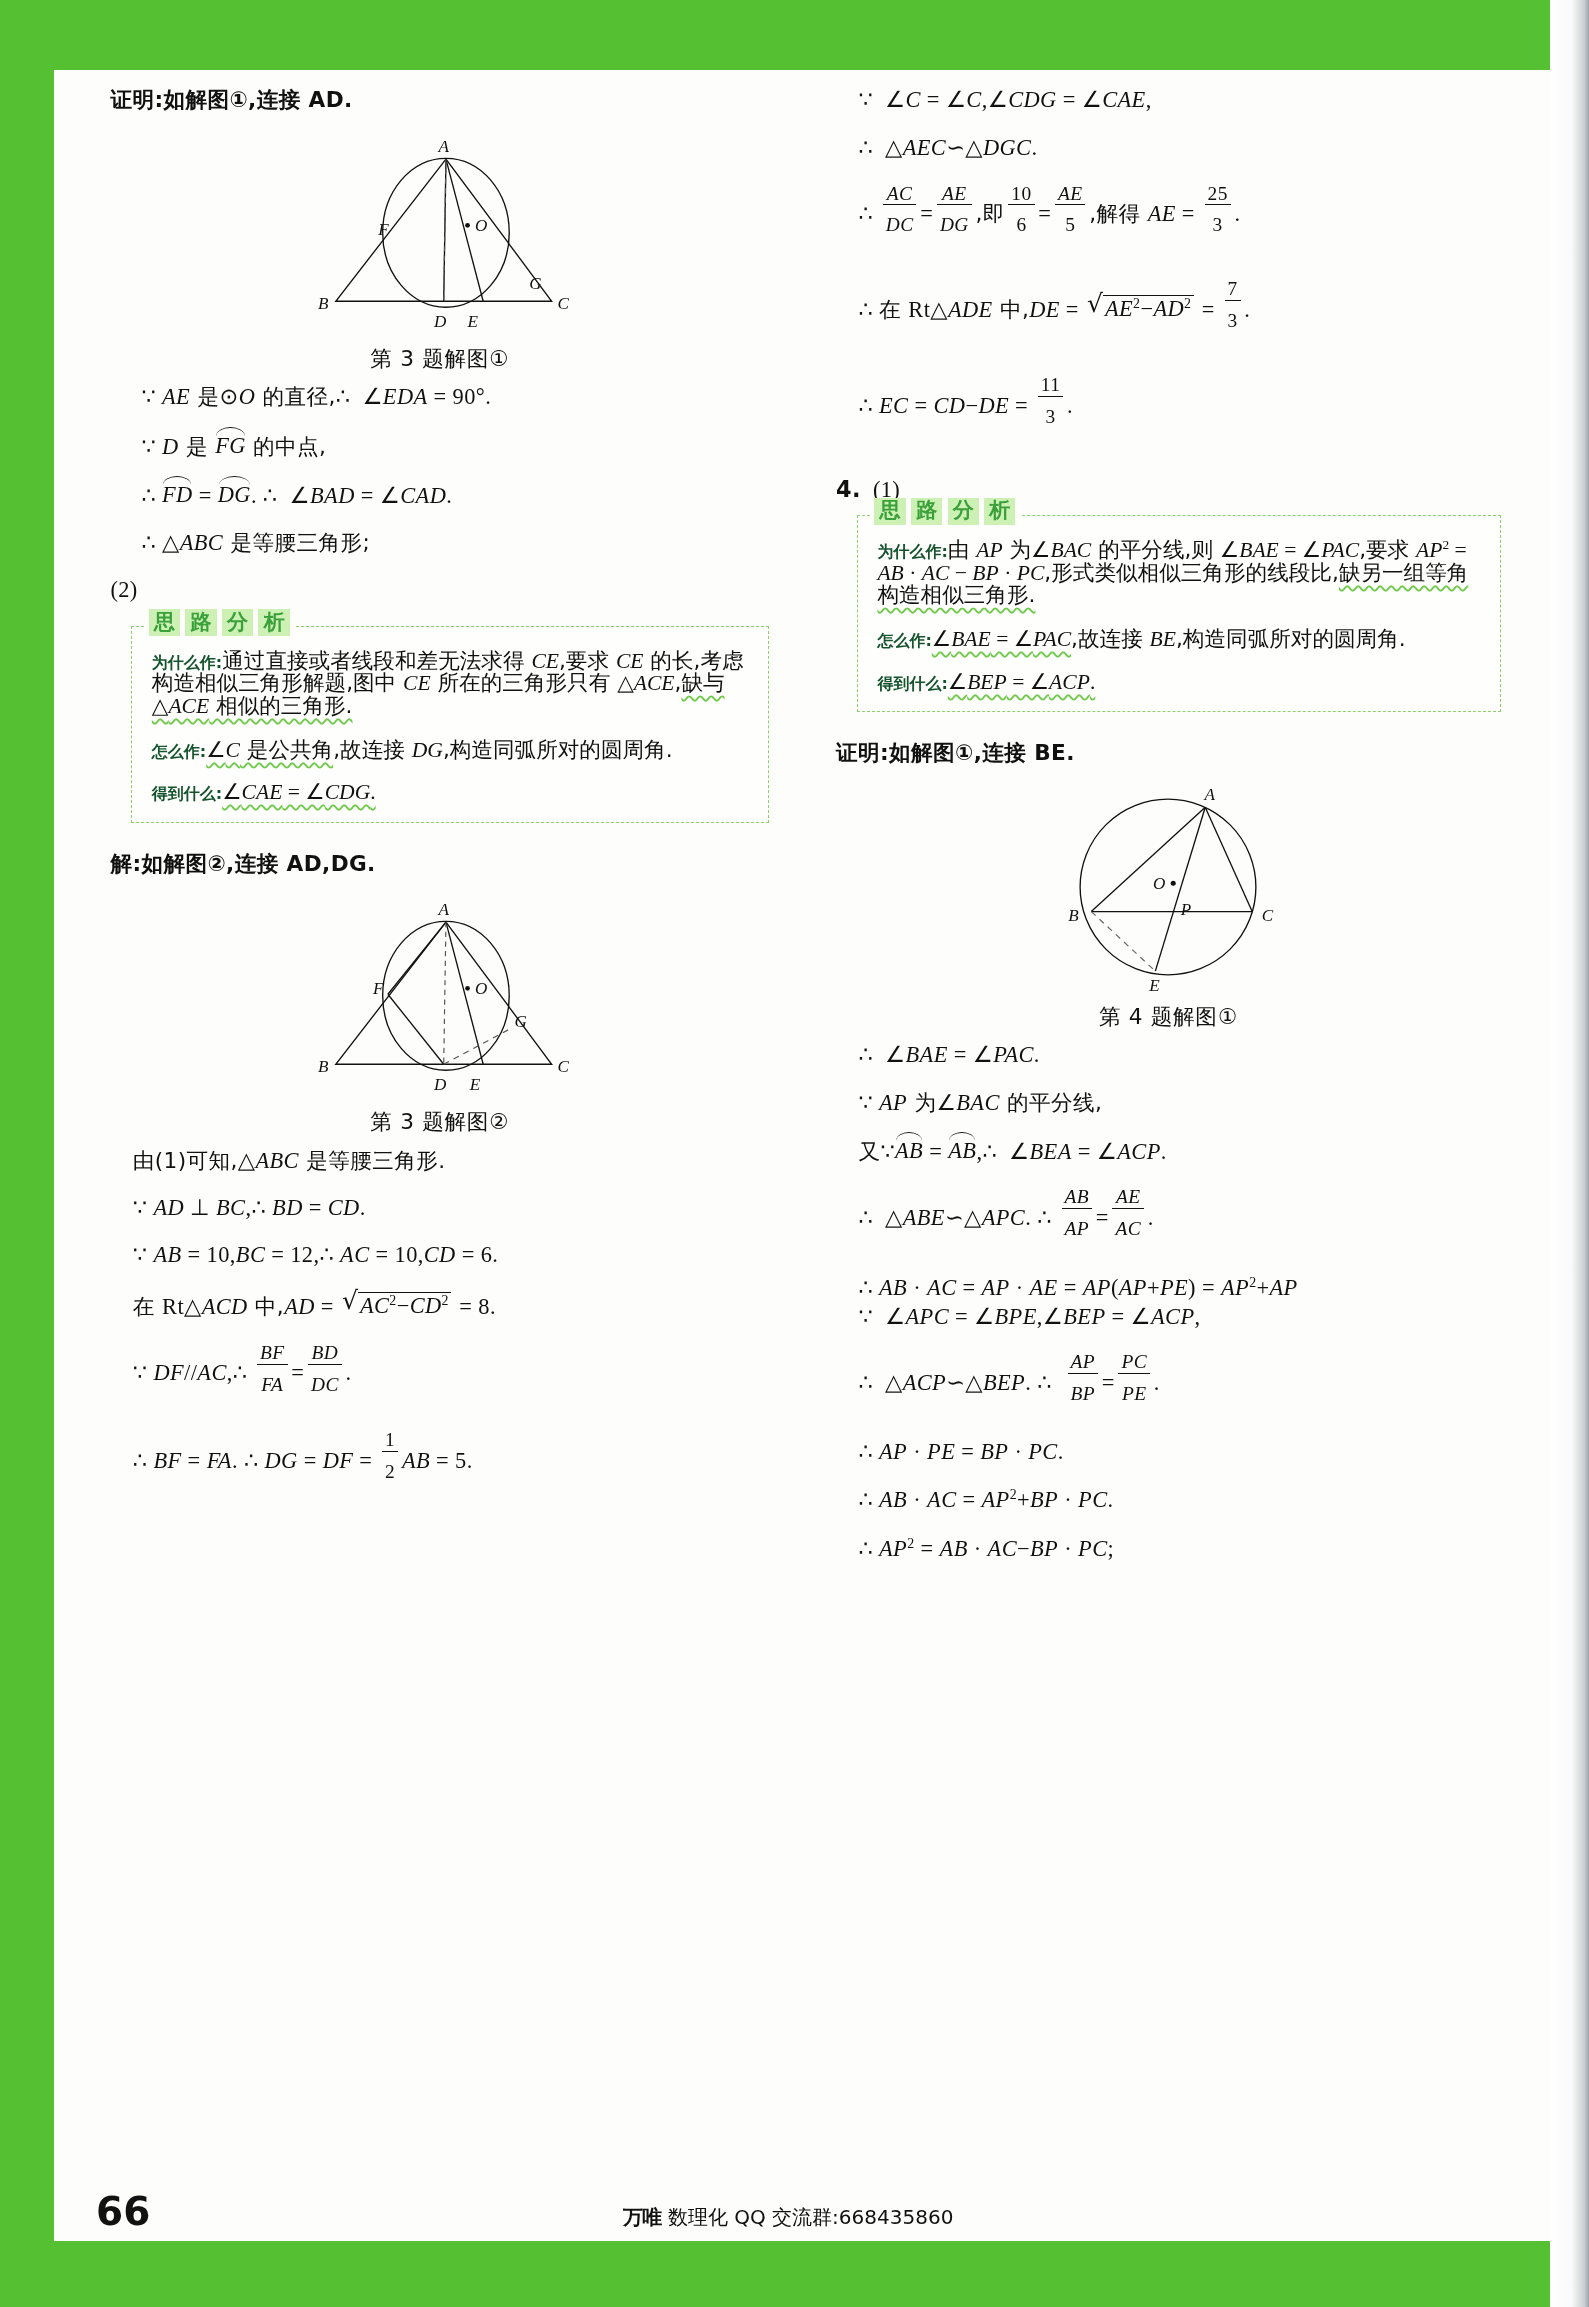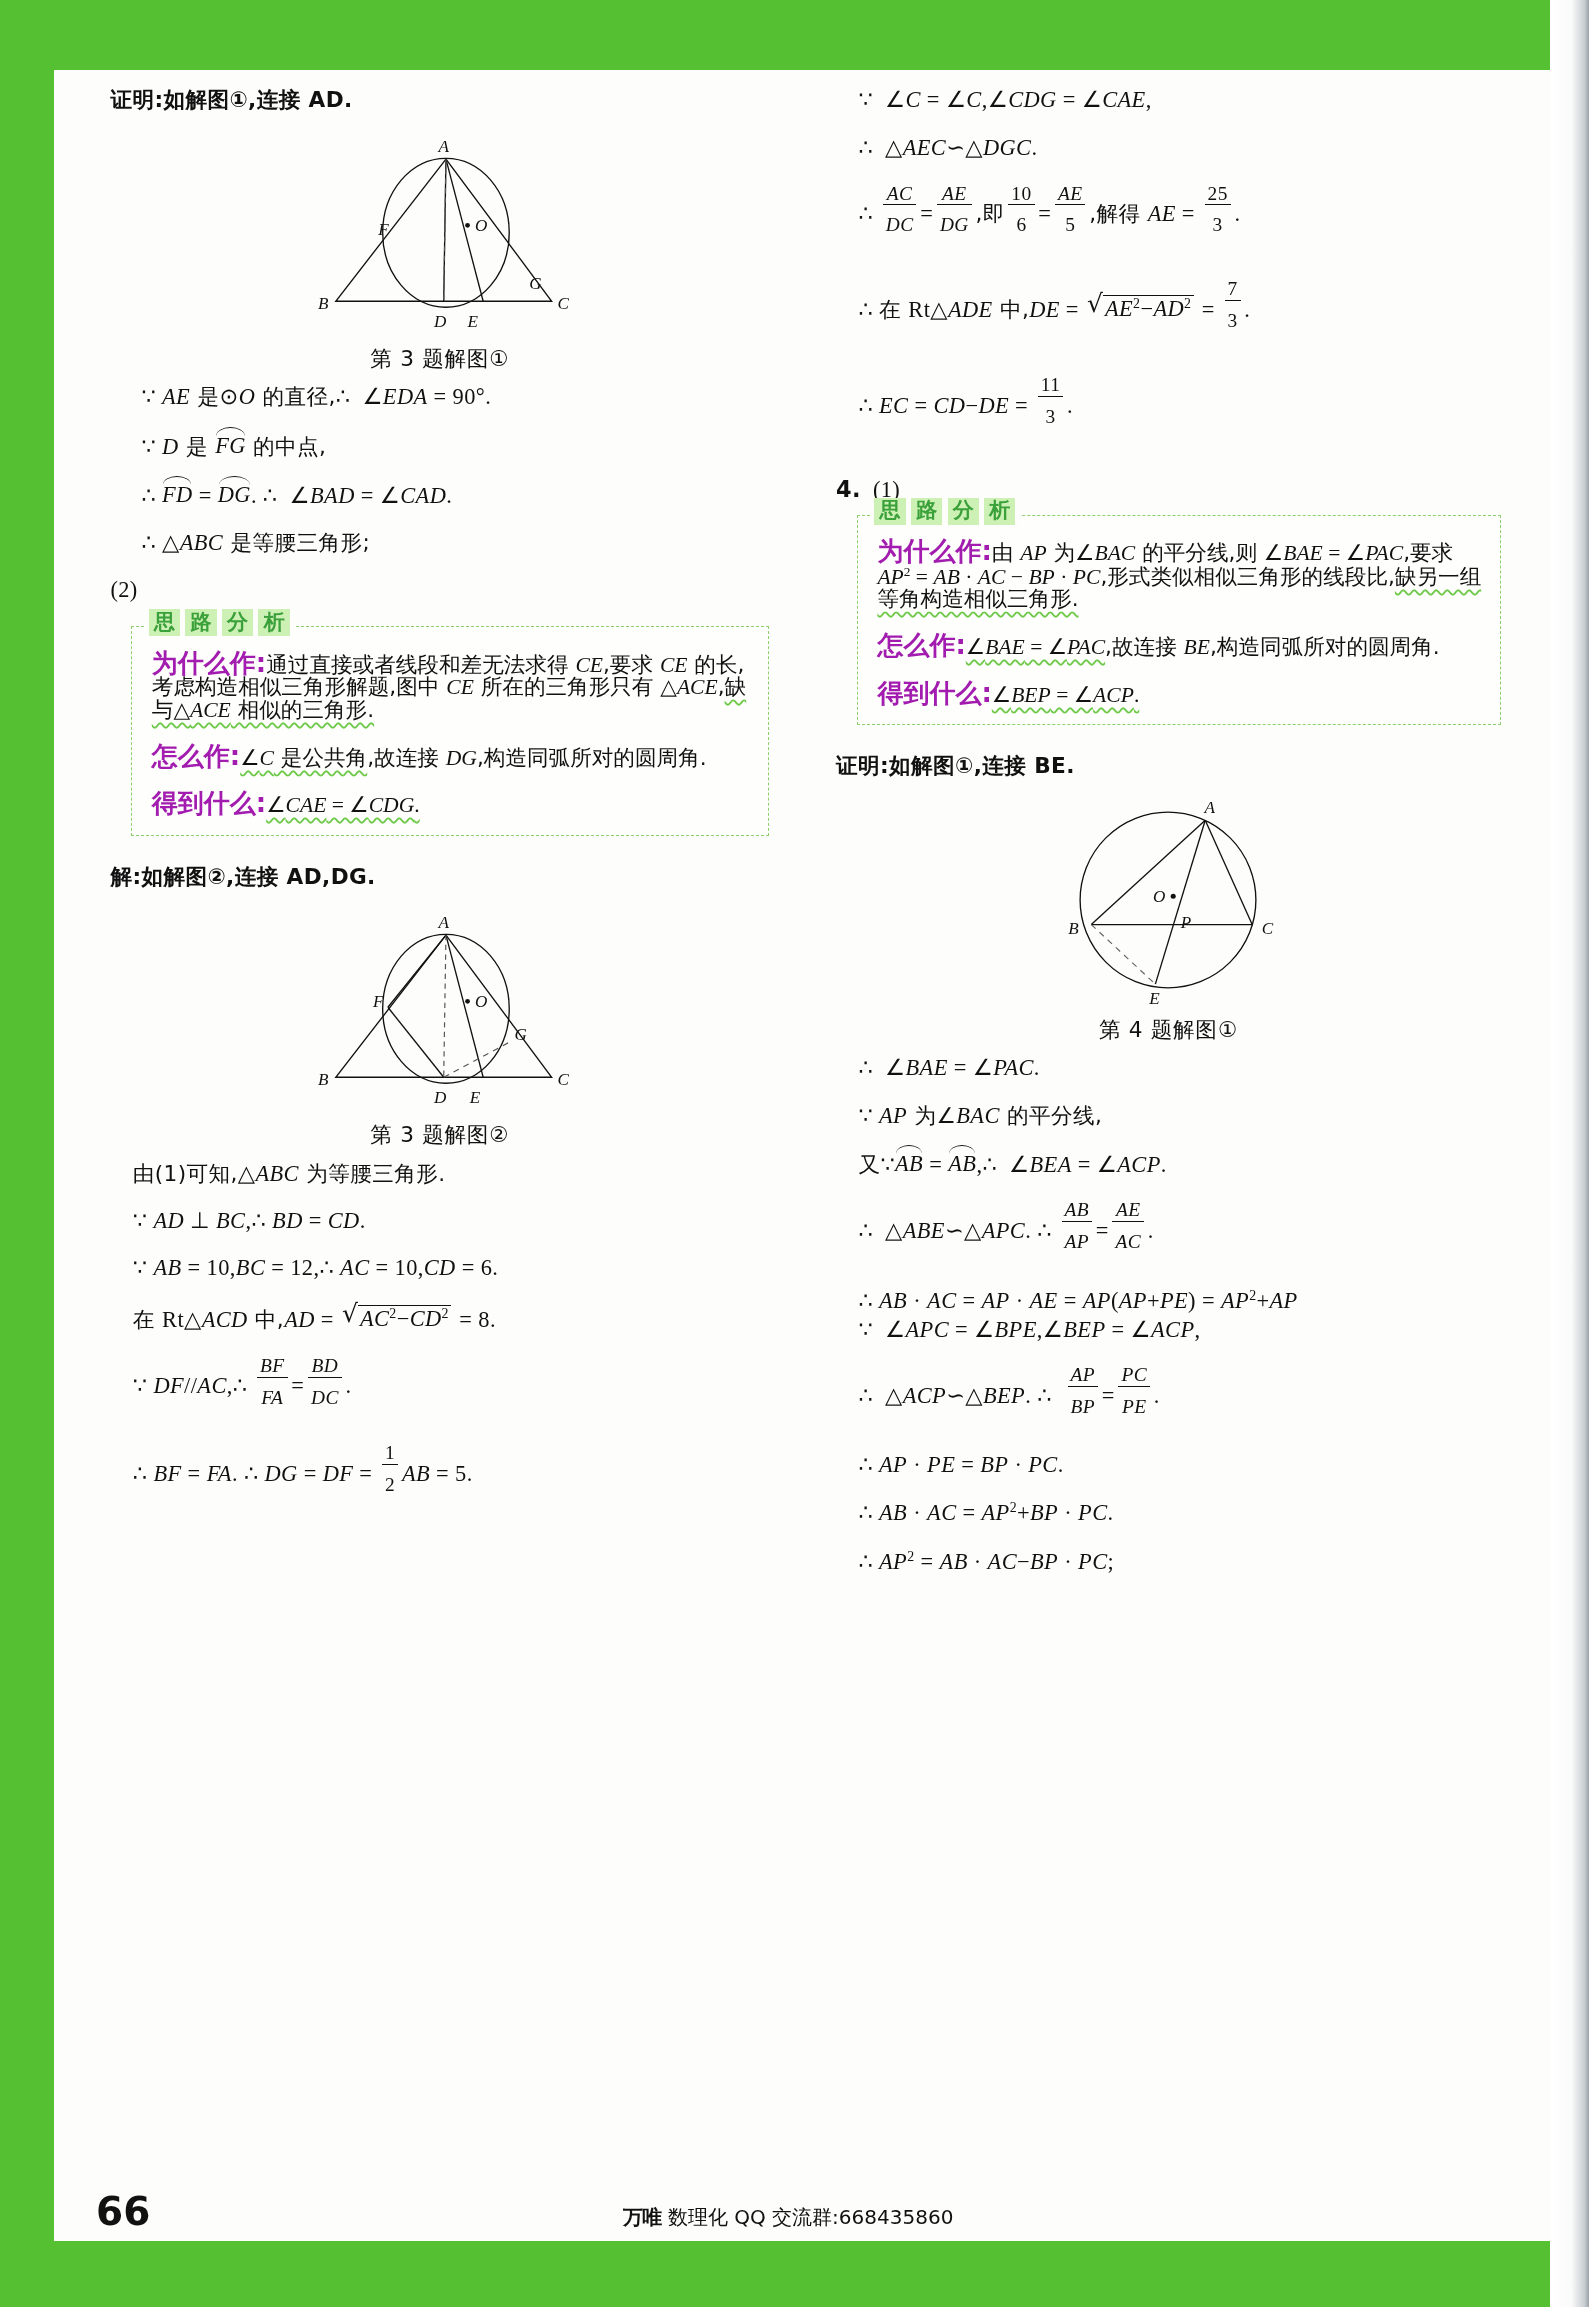--- a/index.html
+++ b/index.html
@@ -99,23 +99,23 @@
     padding:0 4.5px 0 3px;
   }
   .analysis-title span{
     background:#cdf0b4;color:#3aa03a;
     font-family:"DejaVu Sans","Liberation Sans",sans-serif;
     font-weight:bold;font-size:21px;
     padding:2.2px 5.2px 3.7px 5.2px;
     line-height:1;
   }
   .alabel{
-    color:#a21caf;
-    font-family:"DejaVu Sans","Liberation Sans",sans-serif;
-    font-weight:bold;font-size:26px;
+    color:#14532d;
+    font-family:"DejaVu Sans","Liberation Sans",sans-serif;
+    font-weight:bold;font-size:16px;
   }
   .aline{
     font-size:21.6px;line-height:1.0;margin:0 0 21px 0;color:#111;
   }
   .aline:last-child{margin-bottom:4.5px;}
   .wavy{
     text-decoration:underline wavy #6fc94b;
     text-underline-offset:5.2px;
     text-decoration-thickness:1.9px;
   }
@@ -255,21 +255,21 @@
            <text x="192" y="256">D</text>
            <text x="240" y="256">E</text>
            <text x="300" y="172">G</text>
            <text x="358" y="232">C</text>
          </g>
        </svg>
        <div class="figcap">第 3 题解图②</div>
      </div>
 
      <div class="line ind2">
-       <span class="cn">由(1)可知,</span><span class="up">△</span><span class="it">ABC</span><span class="cn"> 为等腰三角形.</span>
+       <span class="cn">由(1)可知,</span><span class="up">△</span><span class="it">ABC</span><span class="cn"> 是等腰三角形.</span>
      </div>
 
      <div class="line ind2">
        <span class="up">∵&nbsp;</span><span class="it">AD</span><span class="up"> ⊥ </span><span class="it">BC</span><span class="up">,∴&nbsp;</span><span class="it">BD</span><span class="up"> = </span><span class="it">CD</span><span class="up">.</span>
      </div>
 
      <div class="line ind2">
        <span class="up">∵&nbsp;</span><span class="it">AB</span><span class="up"> = 10,</span><span class="it">BC</span><span class="up"> = 12,∴&nbsp;</span><span class="it">AC</span><span class="up"> = 10,</span><span class="it">CD</span><span class="up"> = 6.</span>
      </div>
 

